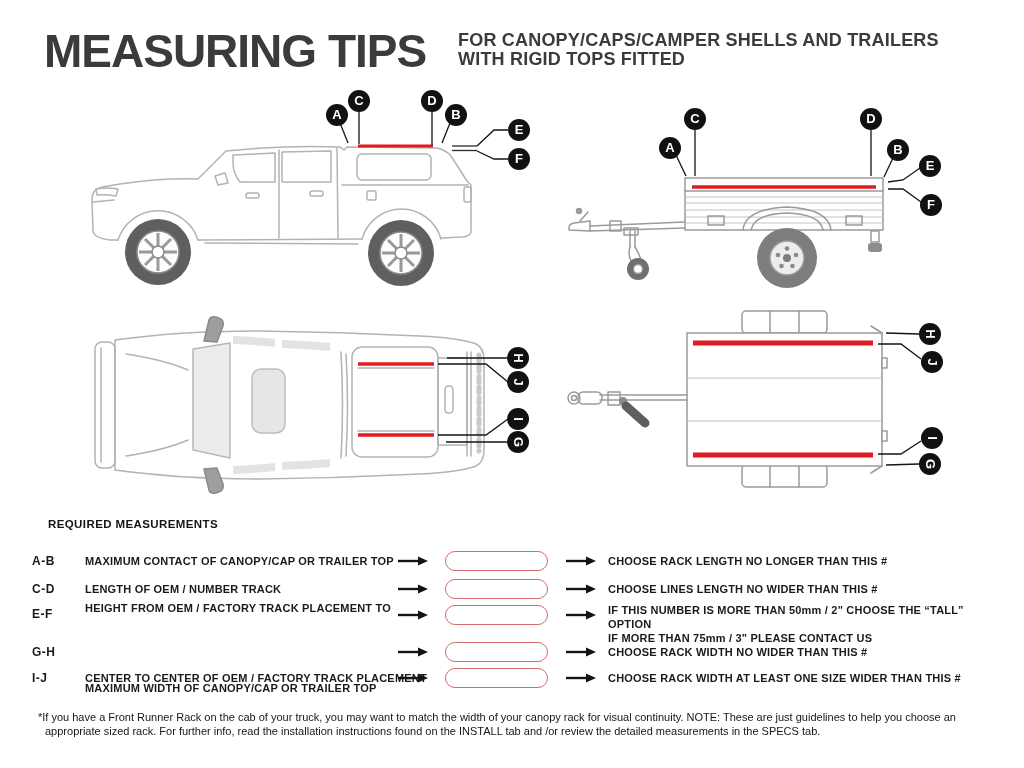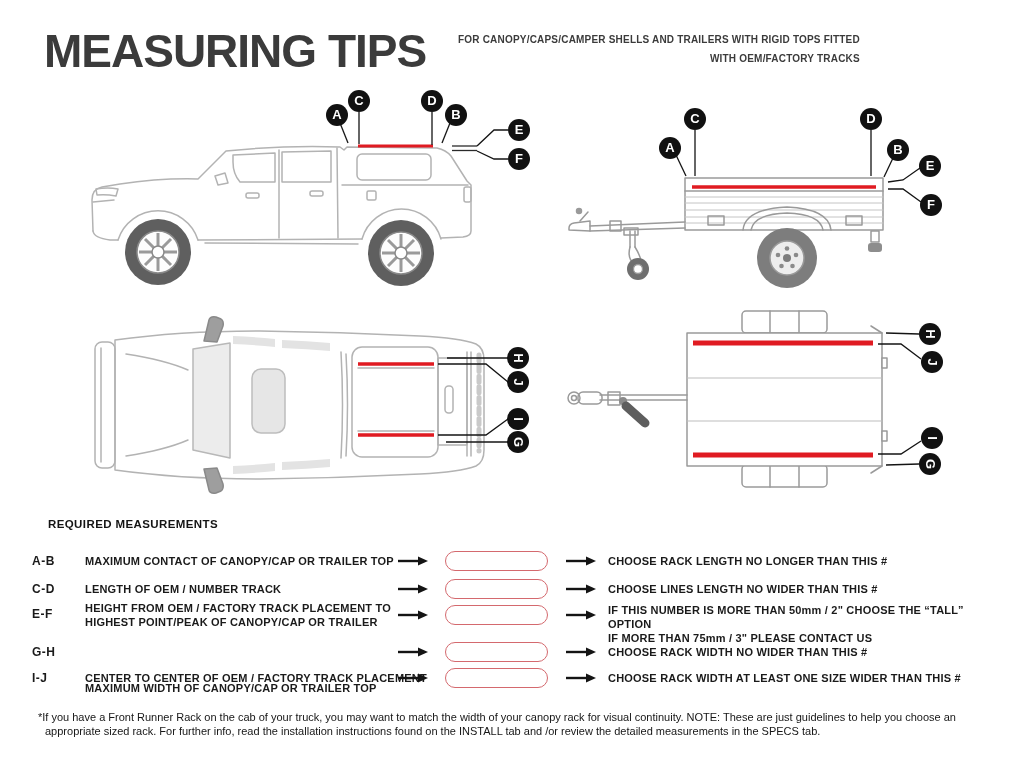--- a/index.html
+++ b/index.html
@@ -1,20 +1,20 @@
 <!DOCTYPE html>
 <html><head>
 <meta charset="utf-8">
 <style>
   html,body{margin:0;padding:0;background:#ffffff;}
   #page{position:relative;width:982px;height:768px;background:#ffffff;overflow:hidden;
         font-family:"Liberation Sans",sans-serif;color:#1a1a1a;}
   .abs{position:absolute;}
   #title{left:44px;top:24px;font-size:46px;font-weight:800;letter-spacing:-1px;color:#3b3b3b;white-space:nowrap;}
-  #subtitle{left:458px;top:31px;font-size:10px;font-weight:700;line-height:18.5px;letter-spacing:.2px;color:#3b3b3b;text-align:right;}
+  #subtitle{left:458px;top:31px;font-size:18px;font-weight:700;line-height:18.5px;letter-spacing:.2px;color:#3b3b3b;}
   .badge{position:absolute;width:22px;height:22px;border-radius:50%;background:#111;color:#fff;
          font-size:13px;font-weight:700;line-height:22px;text-align:center;z-index:5;}
   .badge.rot{transform:rotate(90deg);}
   .svgdraw{position:absolute;}
   #req-label{left:48px;top:518px;font-size:11.5px;font-weight:700;letter-spacing:.4px;color:#141414;text-align:right;}
   #red-note{left:197px;top:518px;font-size:11.5px;font-weight:700;letter-spacing:.4px;color:#e01b22;}
   .m-id{position:absolute;left:32px;font-size:12px;font-weight:700;letter-spacing:.5px;line-height:14px;}
   .m-desc{position:absolute;left:85px;font-size:11px;font-weight:700;letter-spacing:.2px;line-height:14px;}
   .m-instr{position:absolute;left:608px;font-size:11px;font-weight:700;letter-spacing:.2px;line-height:14px;}
   .m-oval{position:absolute;left:445px;width:103px;height:20px;border:1.6px solid #d4696e;border-radius:11px;background:#fff;box-sizing:border-box;}
@@ -23,21 +23,20 @@
             padding-left:7px;text-indent:-7px;}
 </style>
 </head>
 <body>
 
 <div id="page">
 
   <div id="title" class="abs">MEASURING TIPS</div>
   <div id="subtitle" class="abs">
     <div>FOR CANOPY/CAPS/CAMPER SHELLS AND TRAILERS WITH RIGID TOPS FITTED</div>
-    <div>WITH OEM/FACTORY TRACKS</div>
   </div>
 
   <svg class="svgdraw" style="left:80px;top:90px;" width="460" height="200" viewBox="0 0 460 200">
     <g stroke="#b3b3b3" stroke-width="1.5" fill="none" stroke-linejoin="round" stroke-linecap="round">
       <path d="M13,141 L12,110 Q12,99 22,97 L40,94 Q80,88 118,89 L146,61 Q205,55 260,57 L264,60 L267,57 L357,58 Q366,60 371,66 L387,91 L391,95 L391,141 Q391,146 383,147 L361,148"></path>
       <path d="M282,149 L118,150"></path>
       <path d="M38,150 L30,150 Q14,148 13,141"></path>
       <path d="M118,150 A42,42 0 0 0 38,150"></path>
       <path d="M361,149 A41,41 0 0 0 282,149"></path>
       <path d="M153,65 L195,63 L195,92 L160,92 Q153,84 153,72 Z"></path>
@@ -261,21 +260,20 @@
   <div class="m-oval" style="top:579px;"></div>
   <svg class="m-arrow" style="left:566px;top:584px;" viewBox="0 0 30 10">
       <line x1="0" y1="5" x2="21" y2="5" stroke="#141414" stroke-width="2.4"></line>
       <polygon points="20,0.5 30,5 20,9.5" fill="#141414"></polygon>
     </svg>
   <div class="m-instr" style="top:582px;">CHOOSE LINES LENGTH NO WIDER THAN THIS #</div>
 
   <div class="m-id" style="top:607px;">E-F</div>
   <div class="m-desc" style="top:601px;">
     <div>HEIGHT FROM OEM / FACTORY TRACK PLACEMENT TO</div>
-    <div>HIGHEST POINT/PEAK OF CANOPY/CAP OR TRAILER</div>
   </div>
   <svg class="m-arrow" style="left:398px;top:610px;" viewBox="0 0 30 10">
       <line x1="0" y1="5" x2="21" y2="5" stroke="#141414" stroke-width="2.4"></line>
       <polygon points="20,0.5 30,5 20,9.5" fill="#141414"></polygon>
     </svg>
   <div class="m-oval" style="top:605px;"></div>
   <svg class="m-arrow" style="left:566px;top:610px;" viewBox="0 0 30 10">
       <line x1="0" y1="5" x2="21" y2="5" stroke="#141414" stroke-width="2.4"></line>
       <polygon points="20,0.5 30,5 20,9.5" fill="#141414"></polygon>
     </svg>

